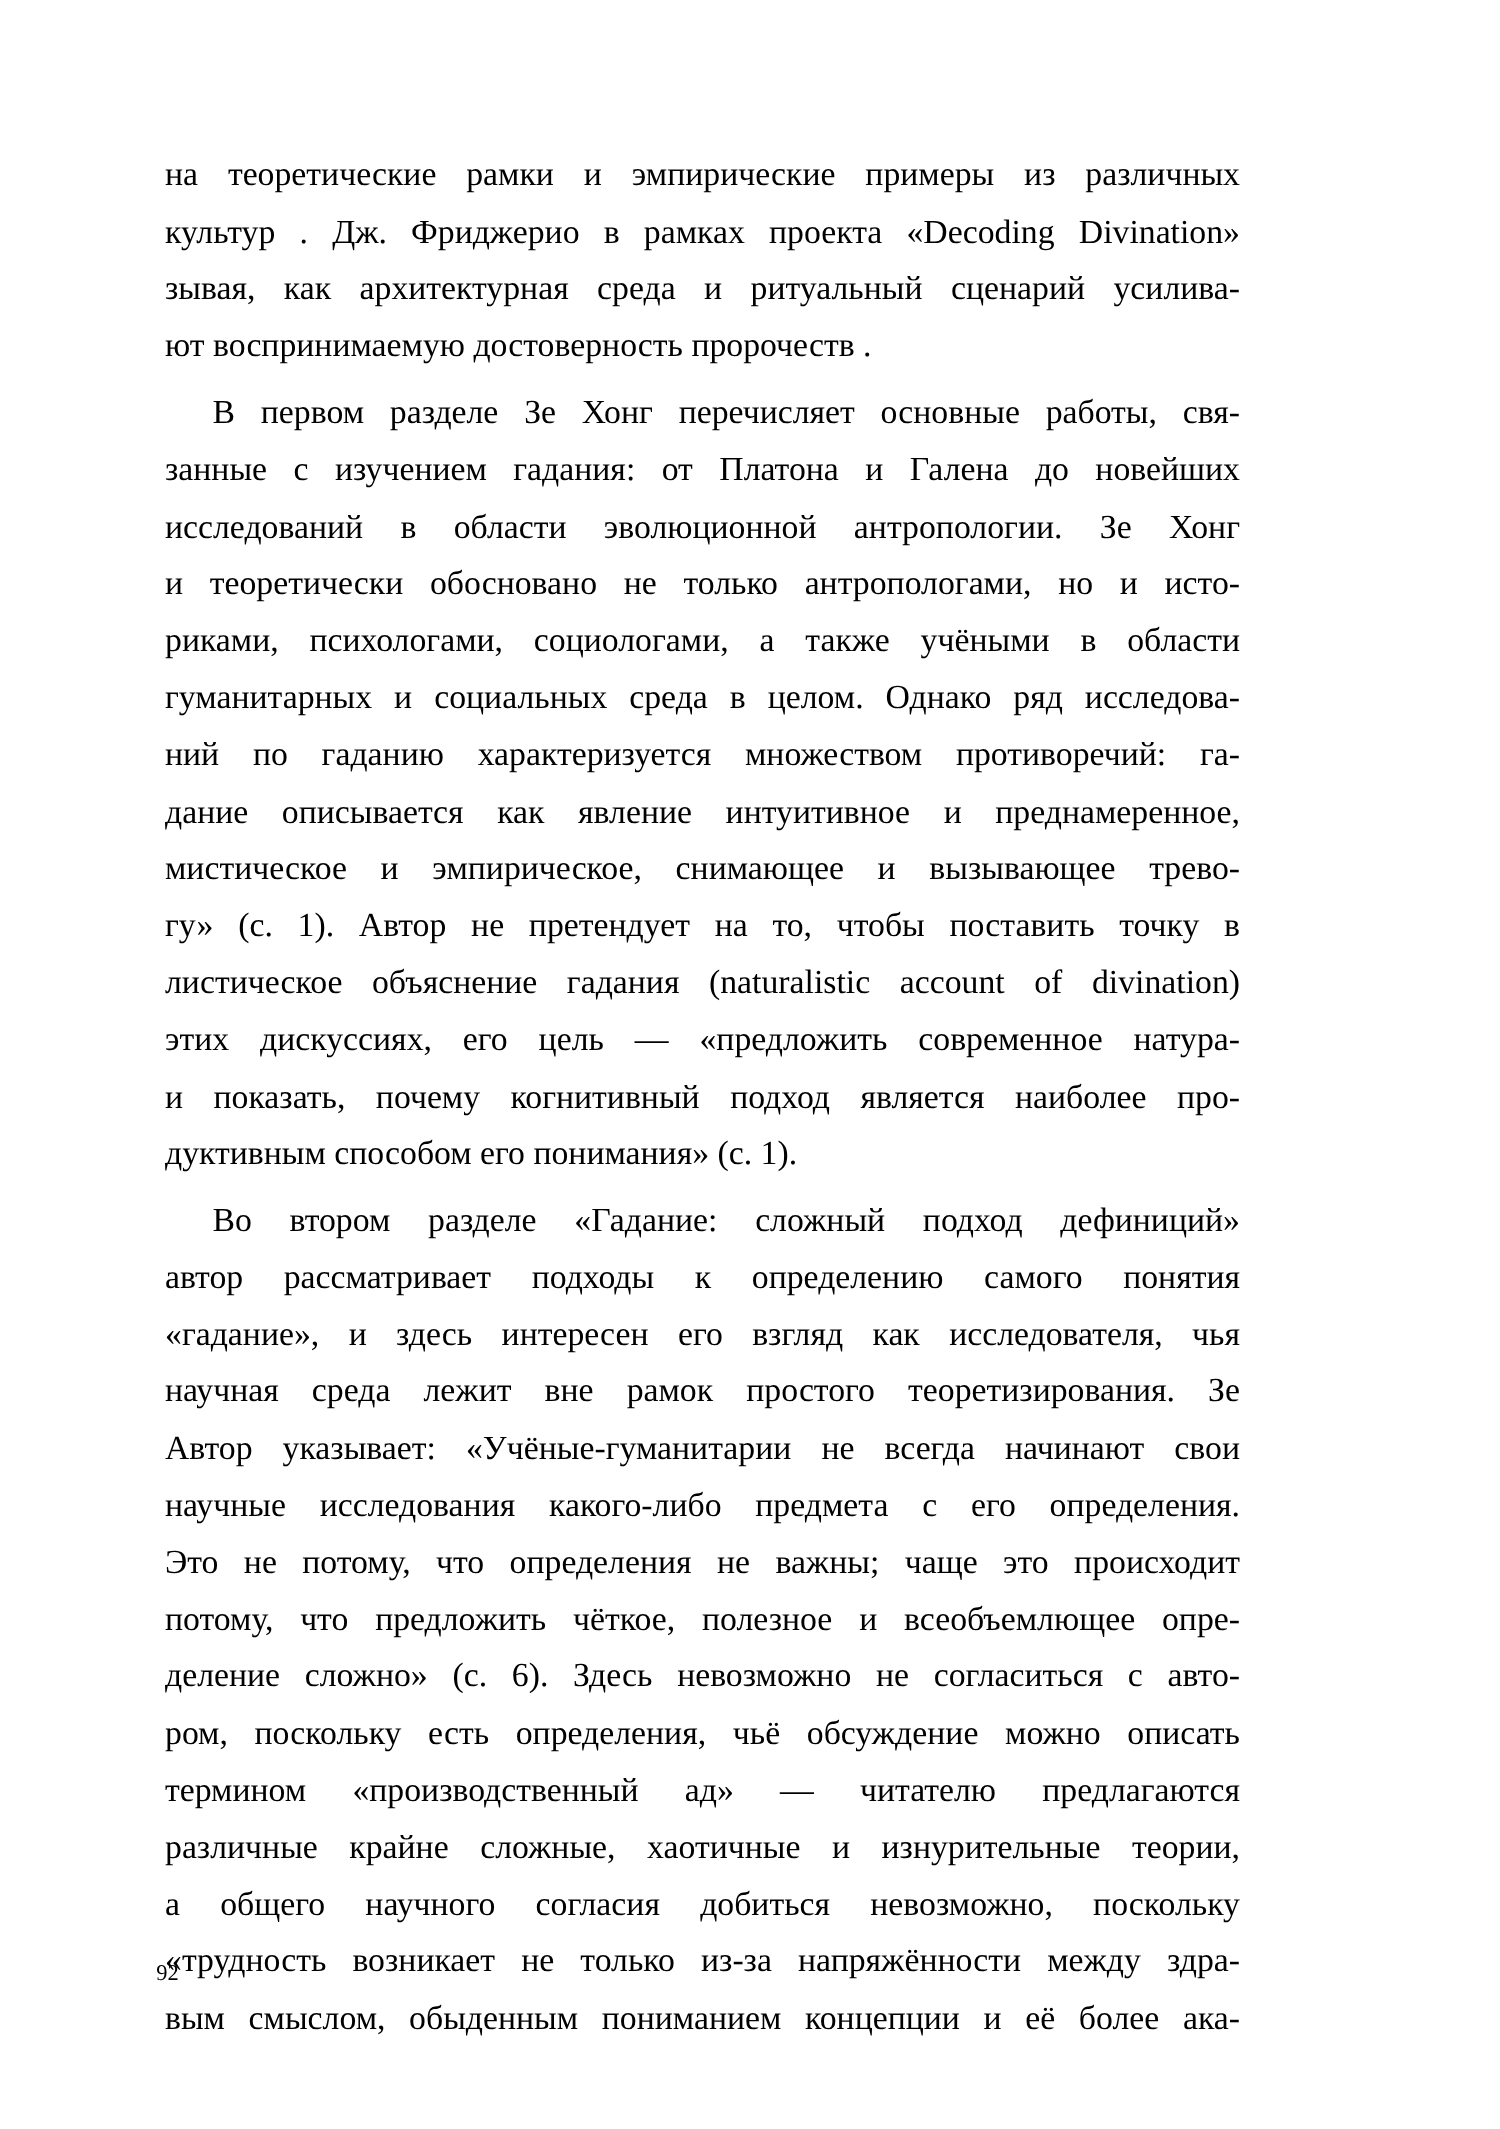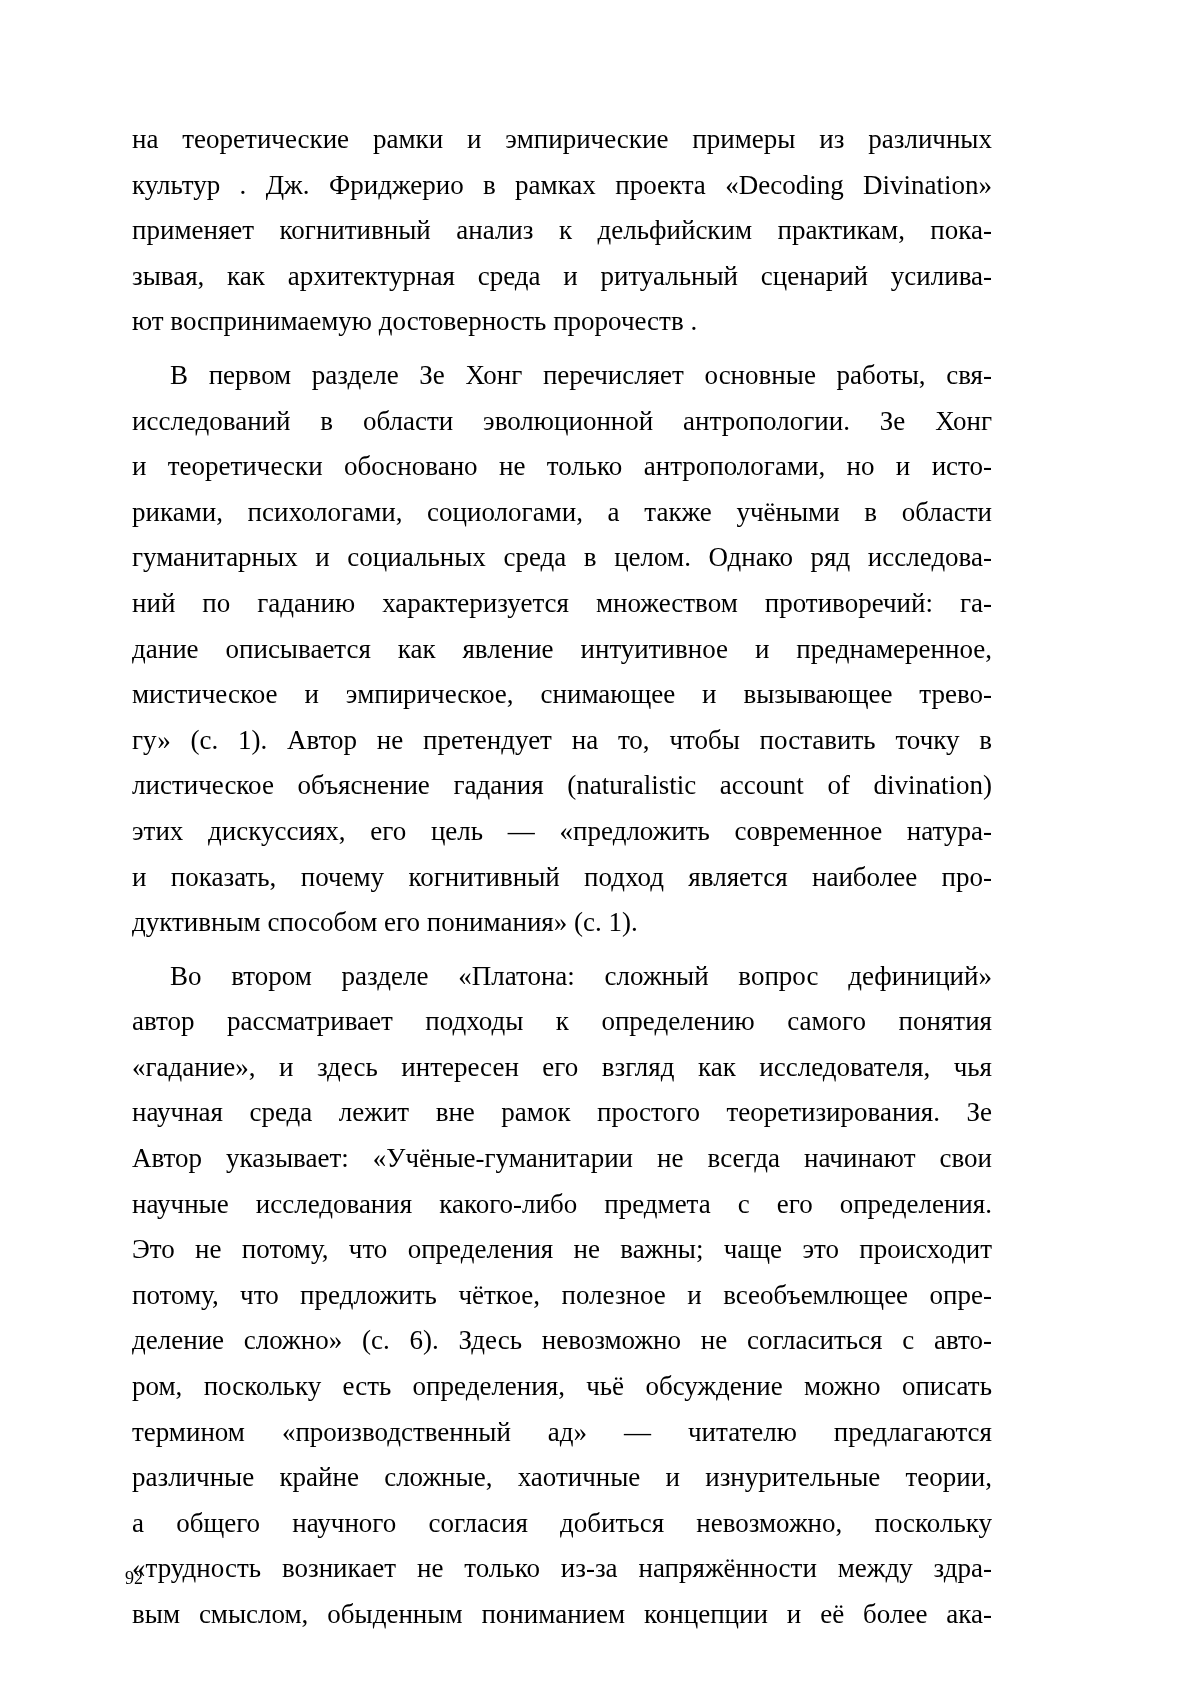--- a/index.html
+++ b/index.html
@@ -53,41 +53,41 @@
   }
 </style>
 </head>
 <body>
 
 <div class="page">
   <div class="text-block" id="text-block">
       <div class="paragraph">
         <div class="line justified">на теоретические рамки и эмпирические примеры из различных</div>
         <div class="line justified">культур . Дж. Фриджерио в рамках проекта «Decoding Divination»</div>
-        <div class="line justified">применяет когнитивный анализ к дельфийским практикам, пока-</div>
         <div class="line justified">зывая, как архитектурная среда и ритуальный сценарий усилива-</div>
         <div class="line last">ют воспринимаемую достоверность пророчеств .</div>
       </div>
       <div class="paragraph">
         <div class="line justified indent">В первом разделе Зе Хонг перечисляет основные работы, свя-</div>
+        <div class="line justified">занные с изучением гадания: от Платона и Галена до новейших</div>
         <div class="line justified">исследований в области эволюционной антропологии. Зе Хонг</div>
         <div class="line justified">и теоретически обосновано не только антропологами, но и исто-</div>
         <div class="line justified">риками, психологами, социологами, а также учёными в области</div>
         <div class="line justified">гуманитарных и социальных среда в целом. Однако ряд исследова-</div>
         <div class="line justified">ний по гаданию характеризуется множеством противоречий: га-</div>
         <div class="line justified">дание описывается как явление интуитивное и преднамеренное,</div>
         <div class="line justified">мистическое и эмпирическое, снимающее и вызывающее трево-</div>
         <div class="line justified">гу» (с. 1). Автор не претендует на то, чтобы поставить точку в</div>
         <div class="line justified">листическое объяснение гадания (naturalistic account of divination)</div>
         <div class="line justified">этих дискуссиях, его цель — «предложить современное натура-</div>
         <div class="line justified">и показать, почему когнитивный подход является наиболее про-</div>
         <div class="line last">дуктивным способом его понимания» (с. 1).</div>
       </div>
       <div class="paragraph">
-        <div class="line justified indent">Во втором разделе «Платона: сложный вопрос дефиниций»</div>
+        <div class="line justified indent">Во втором разделе «Гадание: сложный подход дефиниций»</div>
         <div class="line justified">автор рассматривает подходы к определению самого понятия</div>
         <div class="line justified">«гадание», и здесь интересен его взгляд как исследователя, чья</div>
         <div class="line justified">научная среда лежит вне рамок простого теоретизирования. Зе</div>
         <div class="line justified">Автор указывает: «Учёные-гуманитарии не всегда начинают свои</div>
         <div class="line justified">научные исследования какого-либо предмета с его определения.</div>
         <div class="line justified">Это не потому, что определения не важны; чаще это происходит</div>
         <div class="line justified">потому, что предложить чёткое, полезное и всеобъемлющее опре-</div>
         <div class="line justified">деление сложно» (с. 6). Здесь невозможно не согласиться с авто-</div>
         <div class="line justified">ром, поскольку есть определения, чьё обсуждение можно описать</div>
         <div class="line justified">термином «производственный ад» — читателю предлагаются</div>

